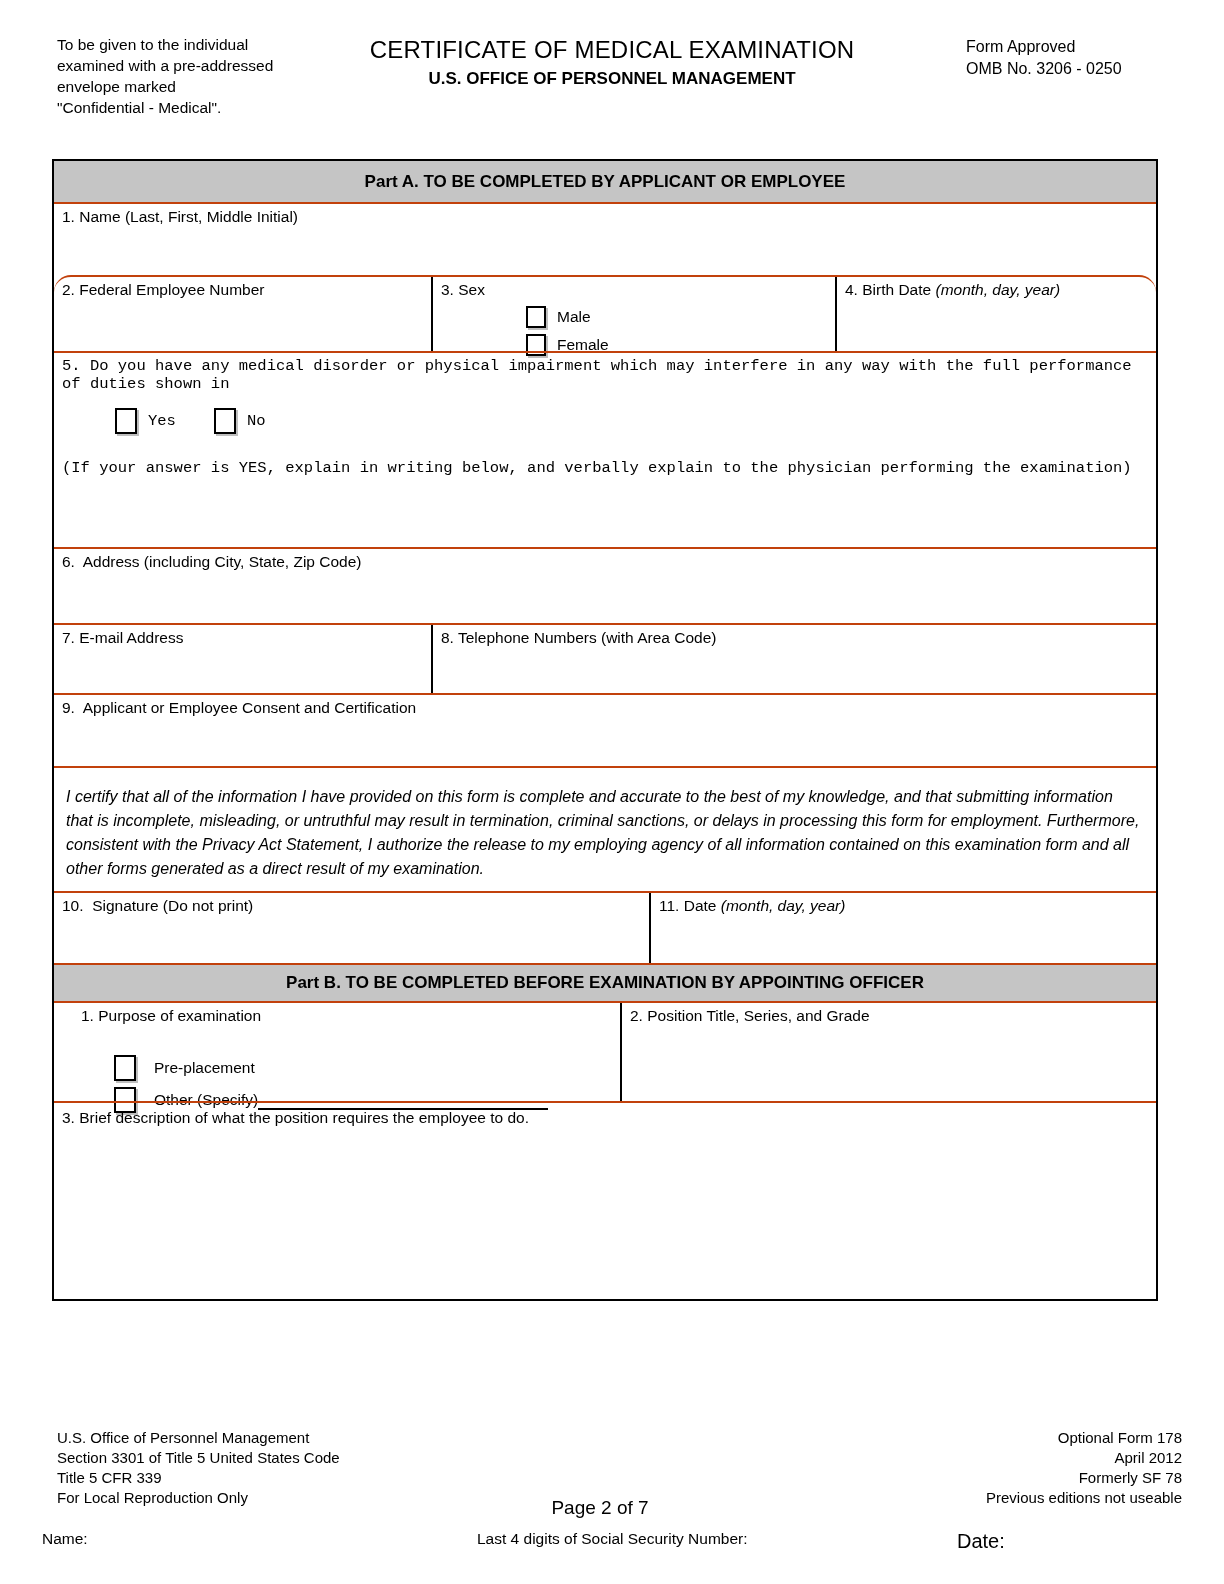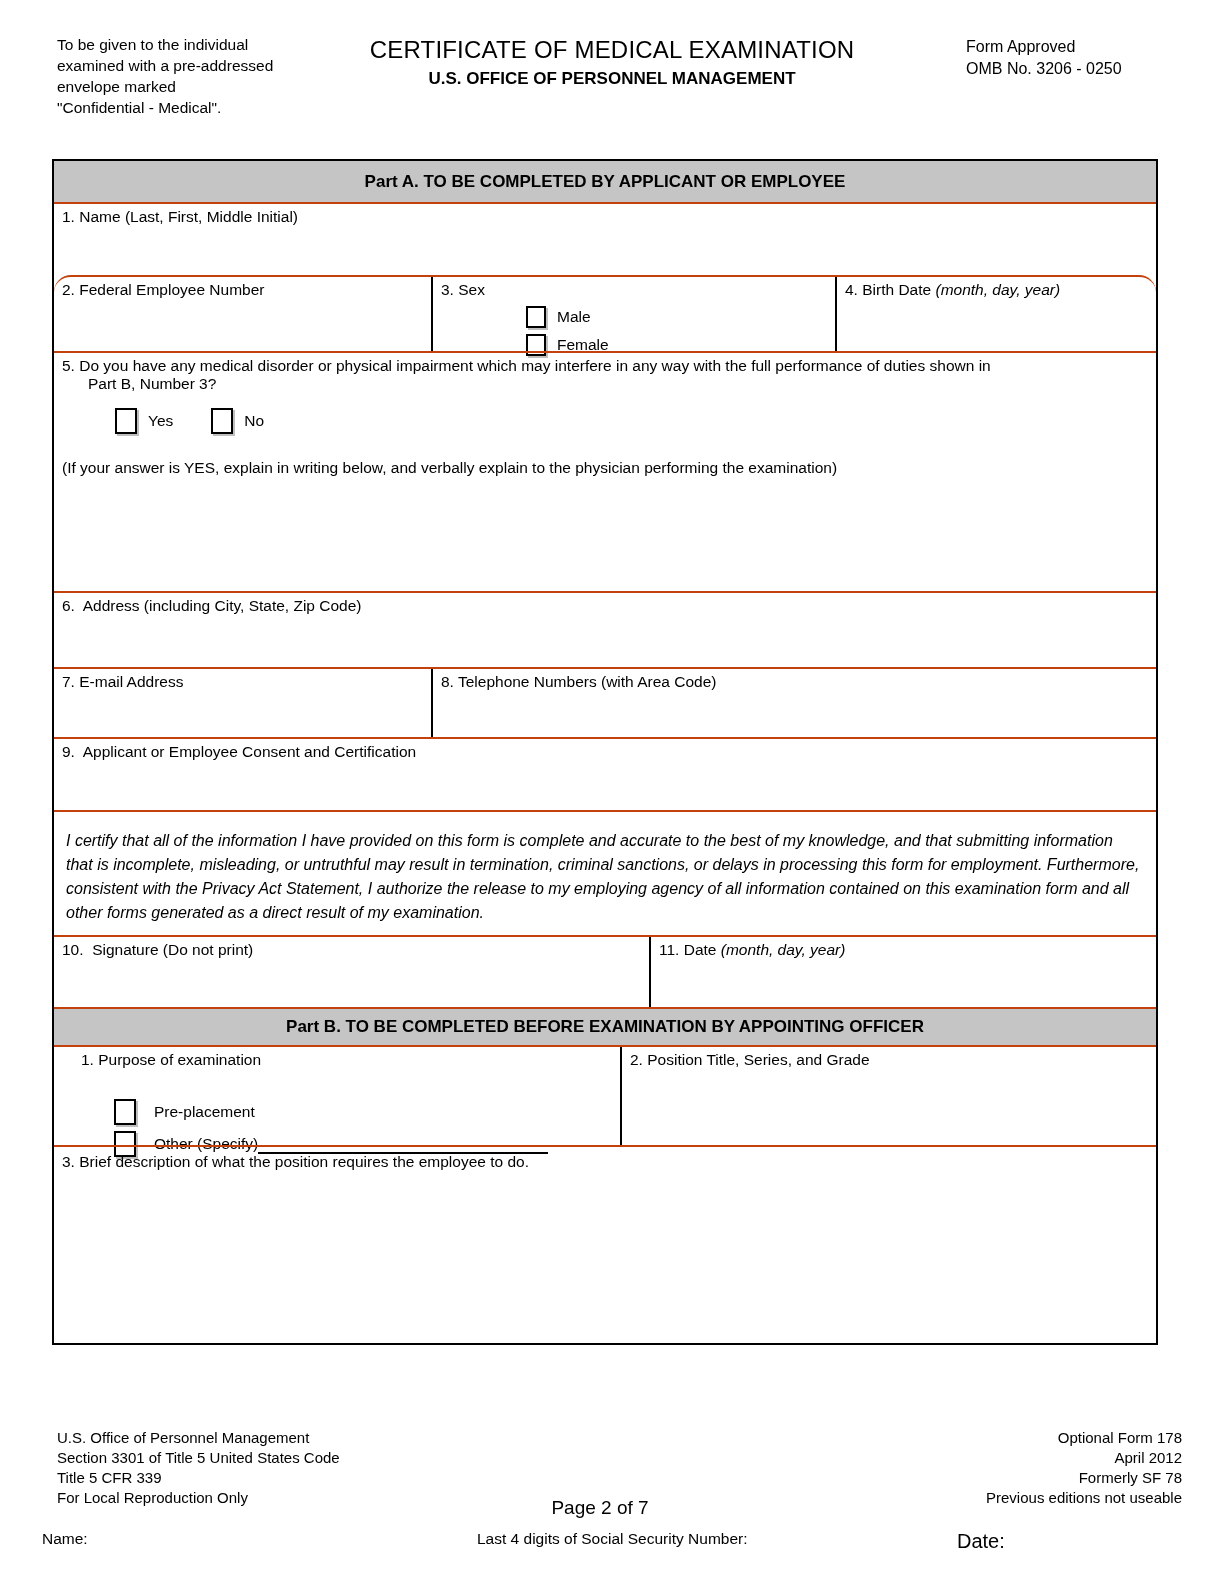--- a/index.html
+++ b/index.html
@@ -31,21 +31,21 @@
   .bar {
     display:flex; align-items:center; justify-content:center;
     background:#c5c5c5; font-weight:bold; font-size:17px;
   }
   .bar.a { height:41px; }
   .bar.b { height:38px; }
   .cell { position:relative; padding:4px 8px; }
   .cell + .cell { border-left:2px solid #000; }
   .r-name { height:73px; }
   .r-2    { height:76px;border-radius:17px; }
-  .r-q5   { height:240px; }
+  .r-q5   { height:196px;font-family:Liberation Mono, monospace; }
   .r-addr { height:76px; }
   .r-78   { height:70px; }
   .r-9    { height:73px; }
   .r-cert { height:125px; }
   .r-1011 { height:72px; }
   .r-b12  { height:100px;padding-left:19px; }
   .r-b3   { height:198px; }
 
   .c-fen  { width:377px; }
   .c-sex  { width:404px; }
@@ -138,21 +138,20 @@
       </div>
     </div>
     <div class="cell c-birth">
       <span class="lbl"><span>4. Birth Date </span><span class="it">(month, day, year)</span></span>
     </div>
   </div>
 
   <div class="row r-q5">
     <div class="cell" style="flex:1">
       <div class="lbl">5. Do you have any medical disorder or physical impairment which may interfere in any way with the full performance of duties shown in</div>
-      <div class="lbl q5-line2">Part B, Number 3?</div>
       <div class="q5-opts">
         <div class="cbx-row">
           <span class="cbx lg"></span>
           <span class="lbl">Yes</span>
         </div>
         <div class="gap"></div>
         <div class="cbx-row">
           <span class="cbx lg"></span>
           <span class="lbl">No</span>
         </div>

